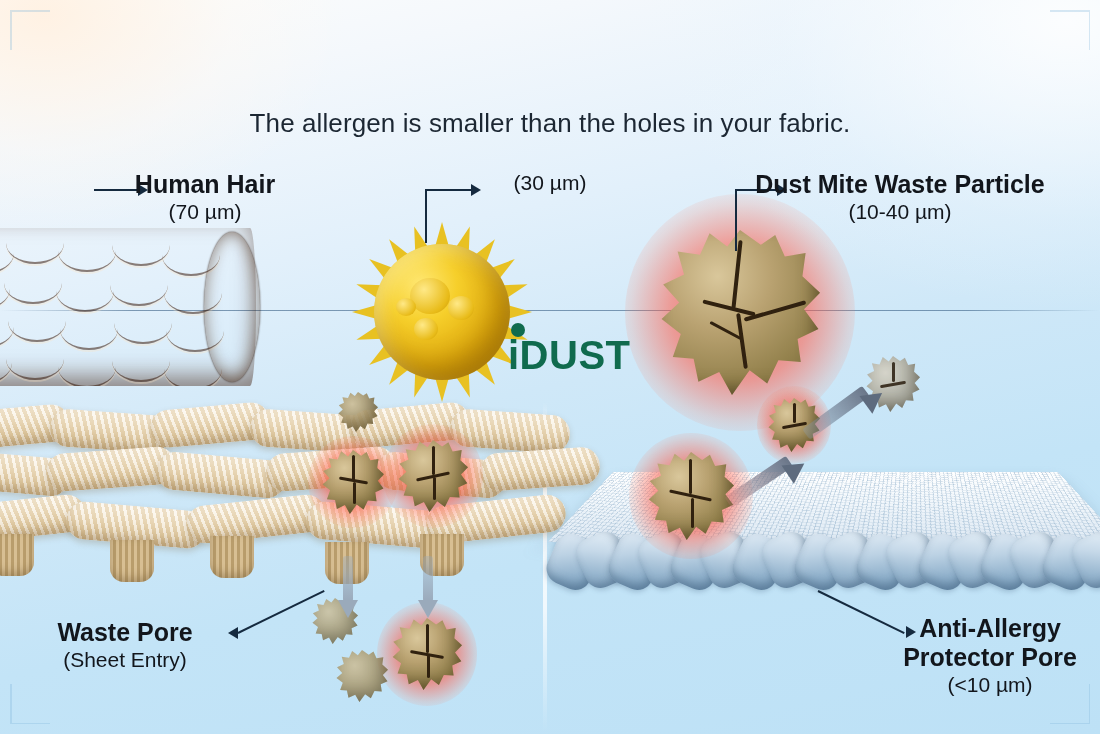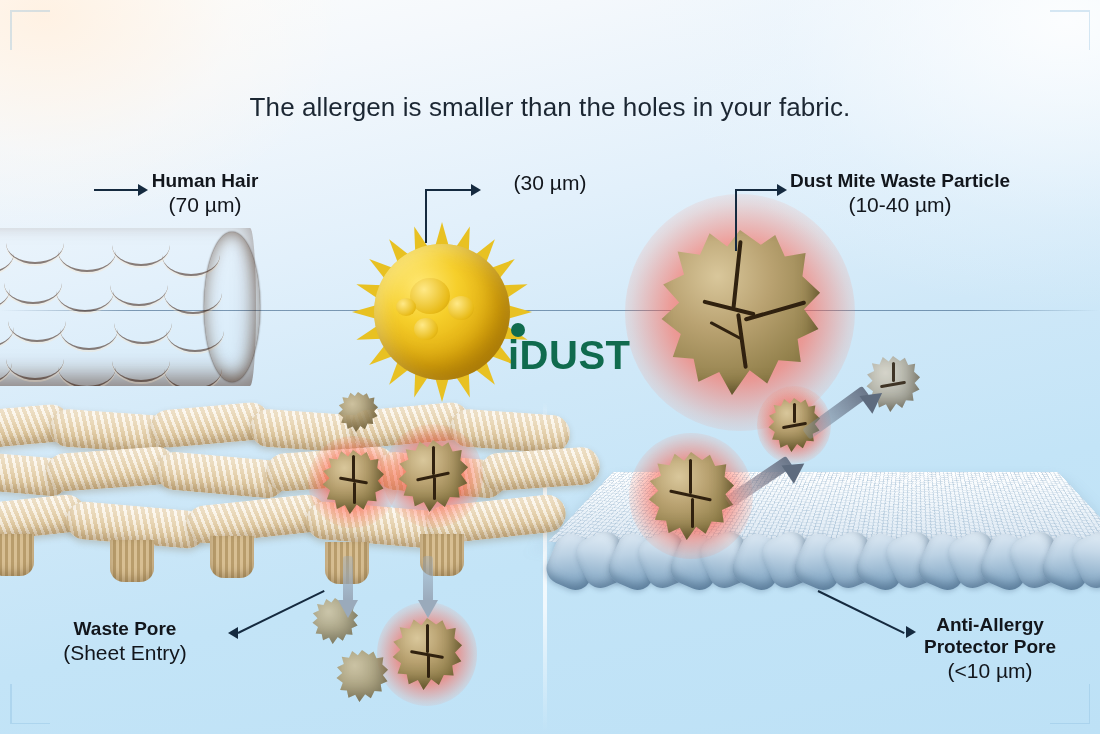--- a/index.html
+++ b/index.html
@@ -19,31 +19,31 @@
   .c-bl{bottom:10px;left:10px}.c-br{bottom:10px;right:10px}
   .h{height:1.5px;width:40px}.v{width:1.5px;height:40px}
 
   
   .title{
     position:absolute;top:42px;left:0;width:1100px;text-align:center;
     font-size:39px;font-weight:bold;letter-spacing:.4px;color:#17406E;
     text-shadow:0 1px 0 rgba(255,255,255,.7);
   }
   .subtitle{
-    position:absolute;top:92px;left:0;width:1100px;text-align:center;
+    position:absolute;top:108px;left:0;width:1100px;text-align:center;
     font-size:26px;color:#1c2733;letter-spacing:.1px;
   }
 
   
   .scaleline{position:absolute;left:0;top:310px;width:1100px;height:1px;
     background:linear-gradient(90deg,rgba(40,80,120,0) 0%,rgba(40,80,120,.55) 12%,rgba(40,80,120,.55) 88%,rgba(40,80,120,0) 100%);}
 
   
   .callout{position:absolute;text-align:center;color:#12161c;}
-  .callout .ttl{font-size:19px;font-weight:bold;white-space:nowrap;}
+  .callout .ttl{font-size:25px;font-weight:bold;white-space:nowrap;}
   .callout .sub{font-size:21px;white-space:nowrap;margin-top:1px;}
 
   
   .lead{position:absolute;}
   .lead .seg{position:absolute;background:#152a3f;}
   .lead .seg.hz{height:2px}.lead .seg.vt{width:2px}
   .arrowR{position:absolute;width:0;height:0;border-top:6px solid transparent;
     border-bottom:6px solid transparent;border-left:10px solid #152a3f;}
   .arrowL{position:absolute;width:0;height:0;border-top:6px solid transparent;
     border-bottom:6px solid transparent;border-right:10px solid #152a3f;}

